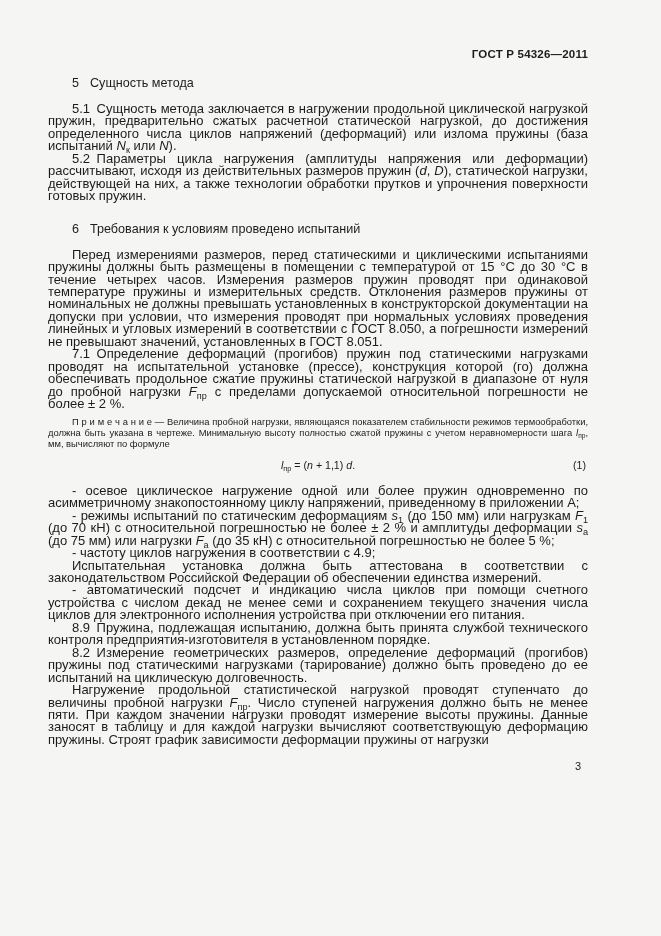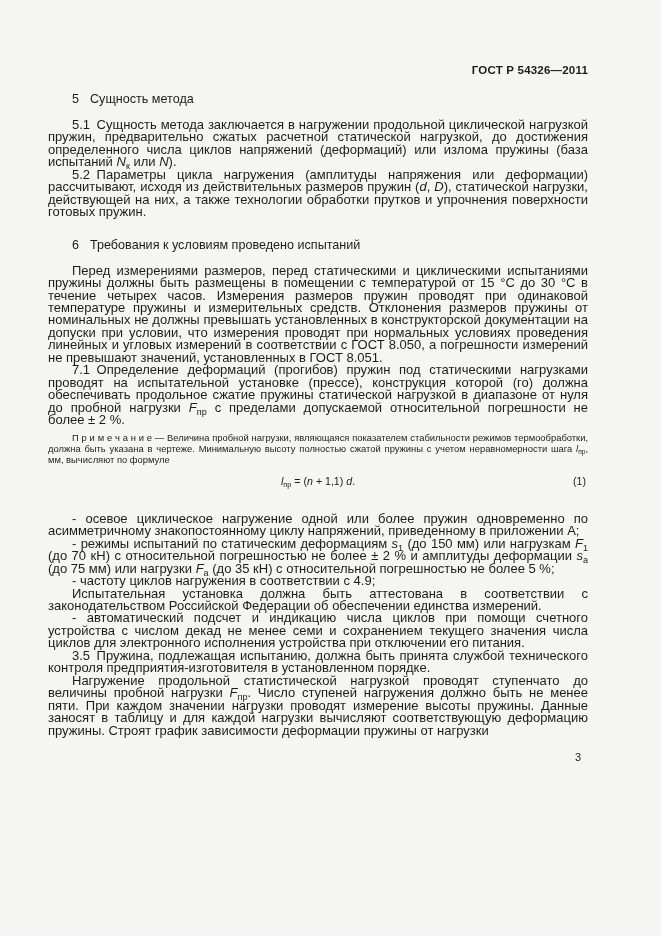--- a/index.html
+++ b/index.html
@@ -10,21 +10,21 @@
   }
   .page{
     position:relative;
     width:661px;height:936px;
     background:#f5f5f3;
     color:#1c1c1c;
     overflow:hidden;
   }
   .content{
     position:absolute;
-    left:48px;top:64px;
+    left:48px;top:48px;
     width:540px;
   }
   .doc-header{
     text-align:right;
     font-weight:bold;
     font-size:11.5px;
     letter-spacing:.2px;
   }
   h2.sec-heading{
     font-size:12.6px;
@@ -43,21 +43,21 @@
   }
   p.note{
     margin:5px 0 0;
     font-size:9.4px;
     line-height:11.1px;
     text-align:justify;
     text-indent:24px;
   }
   .formula-row{
     position:relative;
-    margin:10px 0 26px;
+    margin:10px 0 14px;
     font-size:10.6px;
     line-height:12px;
     text-align:center;
   }
   .formula-number{
     position:absolute;
     right:2px;top:0;
   }
   sub{
     font-size:.70em;
@@ -84,17 +84,18 @@
       <h2 class="sec-heading"><span class="sec-num">6</span><span>Требования к условиям проведено испытаний</span></h2>
       <p class="body-par"><span>Перед измерениями размеров, перед статическими и циклическими испытаниями пружины должны быть размещены в помещении с температурой от 15 °С до 30 °С в течение четырех часов. Измерения размеров пружин проводят при одинаковой температуре пружины и измерительных средств. Отклонения размеров пружины от номинальных не должны превышать установленных в конструкторской документации на допуски при условии, что измерения проводят при нормальных условиях проведения линейных и угловых измерений в соответствии с ГОСТ 8.050, а погрешности измерений не превышают значений, установленных в ГОСТ 8.051.</span></p>
       <p class="body-par"><span>7.1 Определение деформаций (прогибов) пружин под статическими нагрузками проводят на испытательной установке (прессе), конструкция которой (го) должна обеспечивать продольное сжатие пружины статической нагрузкой в диапазоне от нуля до пробной нагрузки </span><span style="font-style: italic;">F</span><sub>пр</sub><span> с пределами допускаемой относительной погрешности не более ± 2 %.</span></p>
       <p class="note"><span>П р и м е ч а н и е — Величина пробной нагрузки, являющаяся показателем стабильности режимов термообработки, должна быть указана в чертеже. Минимальную высоту полностью сжатой пружины с учетом неравномерности шага </span><span style="font-style: italic;">l</span><sub>пр</sub><span>, мм, вычисляют по формуле</span></p>
       <div class="formula-row"><span><span style="font-style: italic;">l</span><sub>пр</sub><span> = (</span><span style="font-style: italic;">n</span><span> + 1,1) </span><span style="font-style: italic;">d</span><span>.</span></span><span class="formula-number">(1)</span></div>
       <p class="body-par"><span>- осевое циклическое нагружение одной или более пружин одновременно по асимметричному знакопостоянному циклу напряжений, приведенному в приложении А;</span></p>
       <p class="body-par"><span>- режимы испытаний по статическим деформациям </span><span style="font-style: italic;">s</span><sub>1</sub><span> (до 150 мм) или нагрузкам </span><span style="font-style: italic;">F</span><sub>1</sub><span> (до 70 кН) с относительной погрешностью не более ± 2 % и амплитуды деформации </span><span style="font-style: italic;">s</span><sub>a</sub><span> (до 75 мм) или нагрузки </span><span style="font-style: italic;">F</span><sub>a</sub><span> (до 35 кН) с относительной погрешностью не более 5 %;</span></p>
       <p class="body-par"><span>- частоту циклов нагружения в соответствии с 4.9;</span></p>
       <p class="body-par"><span>Испытательная установка должна быть аттестована в соответствии с законодательством Российской Федерации об обеспечении единства измерений.</span></p>
       <p class="body-par"><span>- автоматический подсчет и индикацию числа циклов при помощи счетного устройства с числом декад не менее семи и сохранением текущего значения числа циклов для электронного исполнения устройства при отключении его питания.</span></p>
-      <p class="body-par"><span>3.5 Пружина, подлежащая испытанию, должна быть принята службой технического контроля предприятия-изготовителя в установленном порядке.</span></p>
+      <p class="body-par"><span>8.9 Пружина, подлежащая испытанию, должна быть принята службой технического контроля предприятия-изготовителя в установленном порядке.</span></p>
+      <p class="body-par"><span>8.2 Измерение геометрических размеров, определение деформаций (прогибов) пружины под статическими нагрузками (тарирование) должно быть проведено до ее испытаний на циклическую долговечность.</span></p>
       <p class="body-par"><span>Нагружение продольной статистической нагрузкой проводят ступенчато до величины пробной нагрузки </span><span style="font-style: italic;">F</span><sub>пр</sub><span>. Число ступеней нагружения должно быть не менее пяти. При каждом значении нагрузки проводят измерение высоты пружины. Данные заносят в таблицу и для каждой нагрузки вычисляют соответствующую деформацию пружины. Строят график зависимости деформации пружины от нагрузки</span></p>
       <div class="page-number">3</div>
   </div>
 </div>
 
 </body></html>

